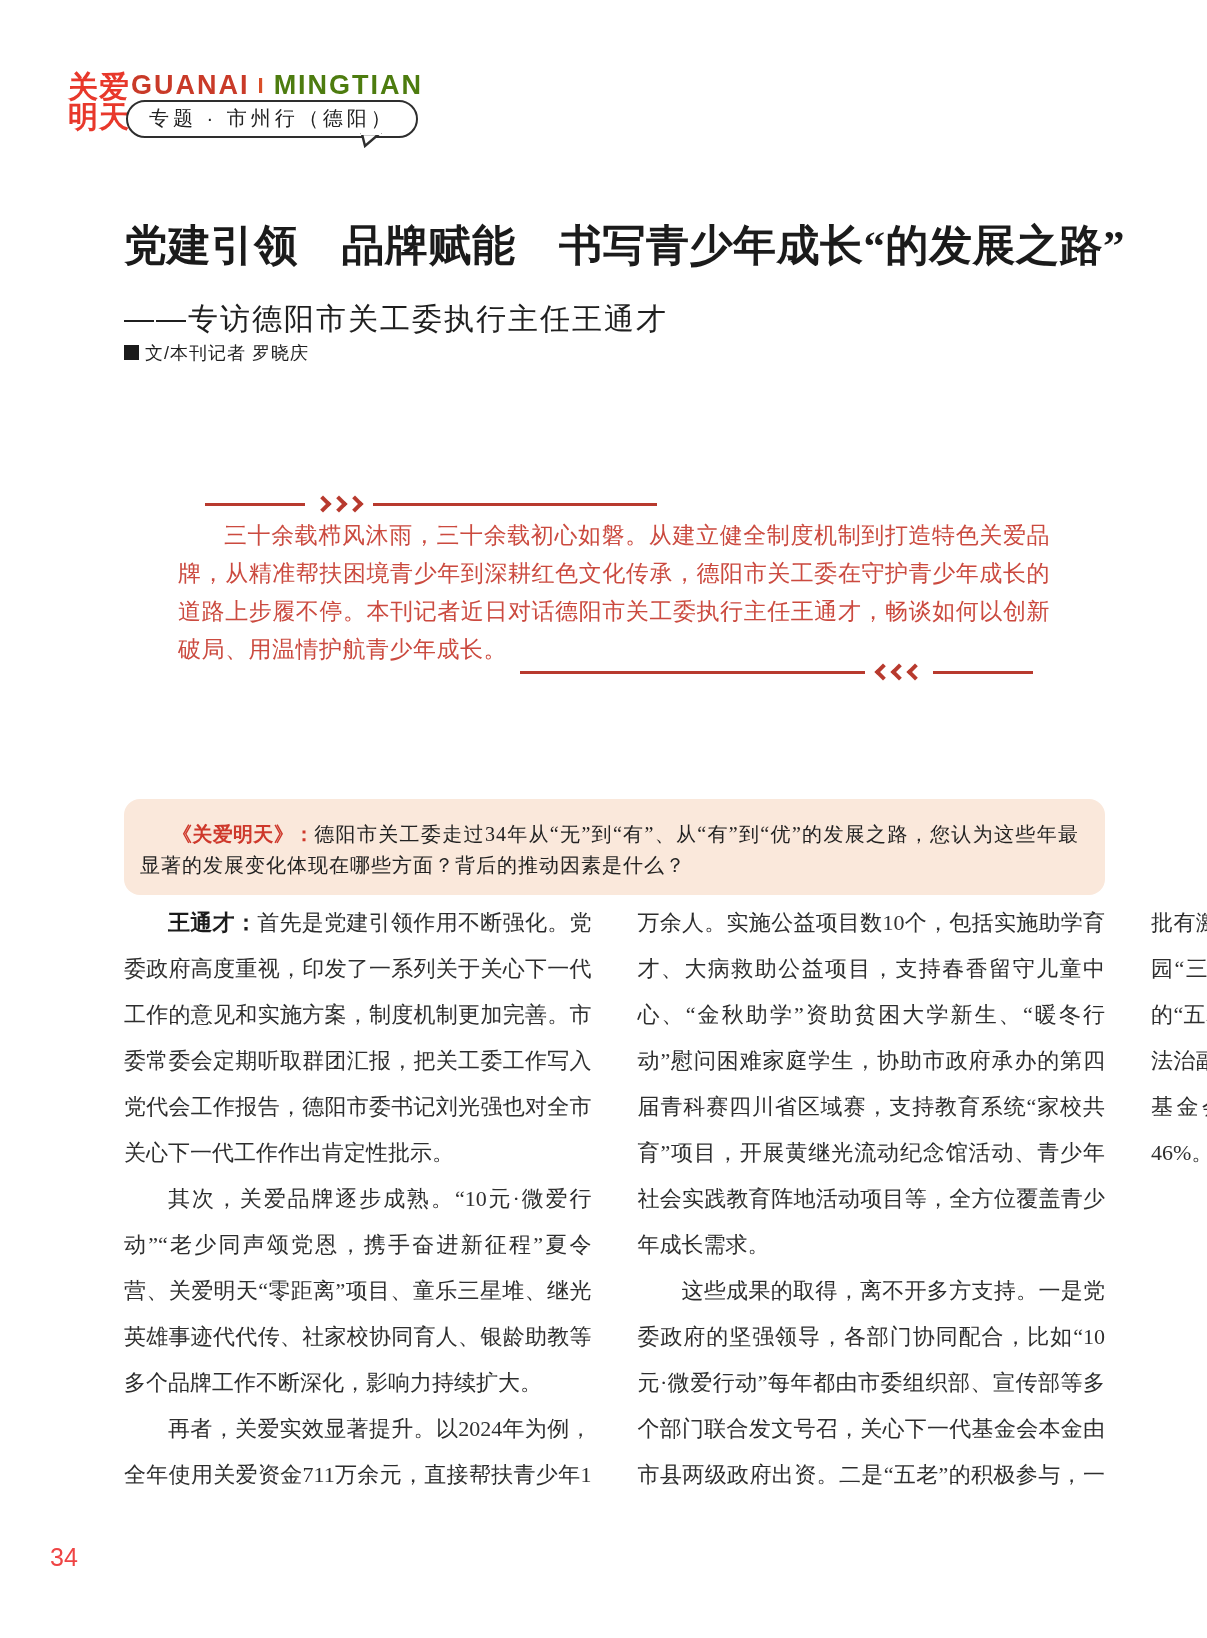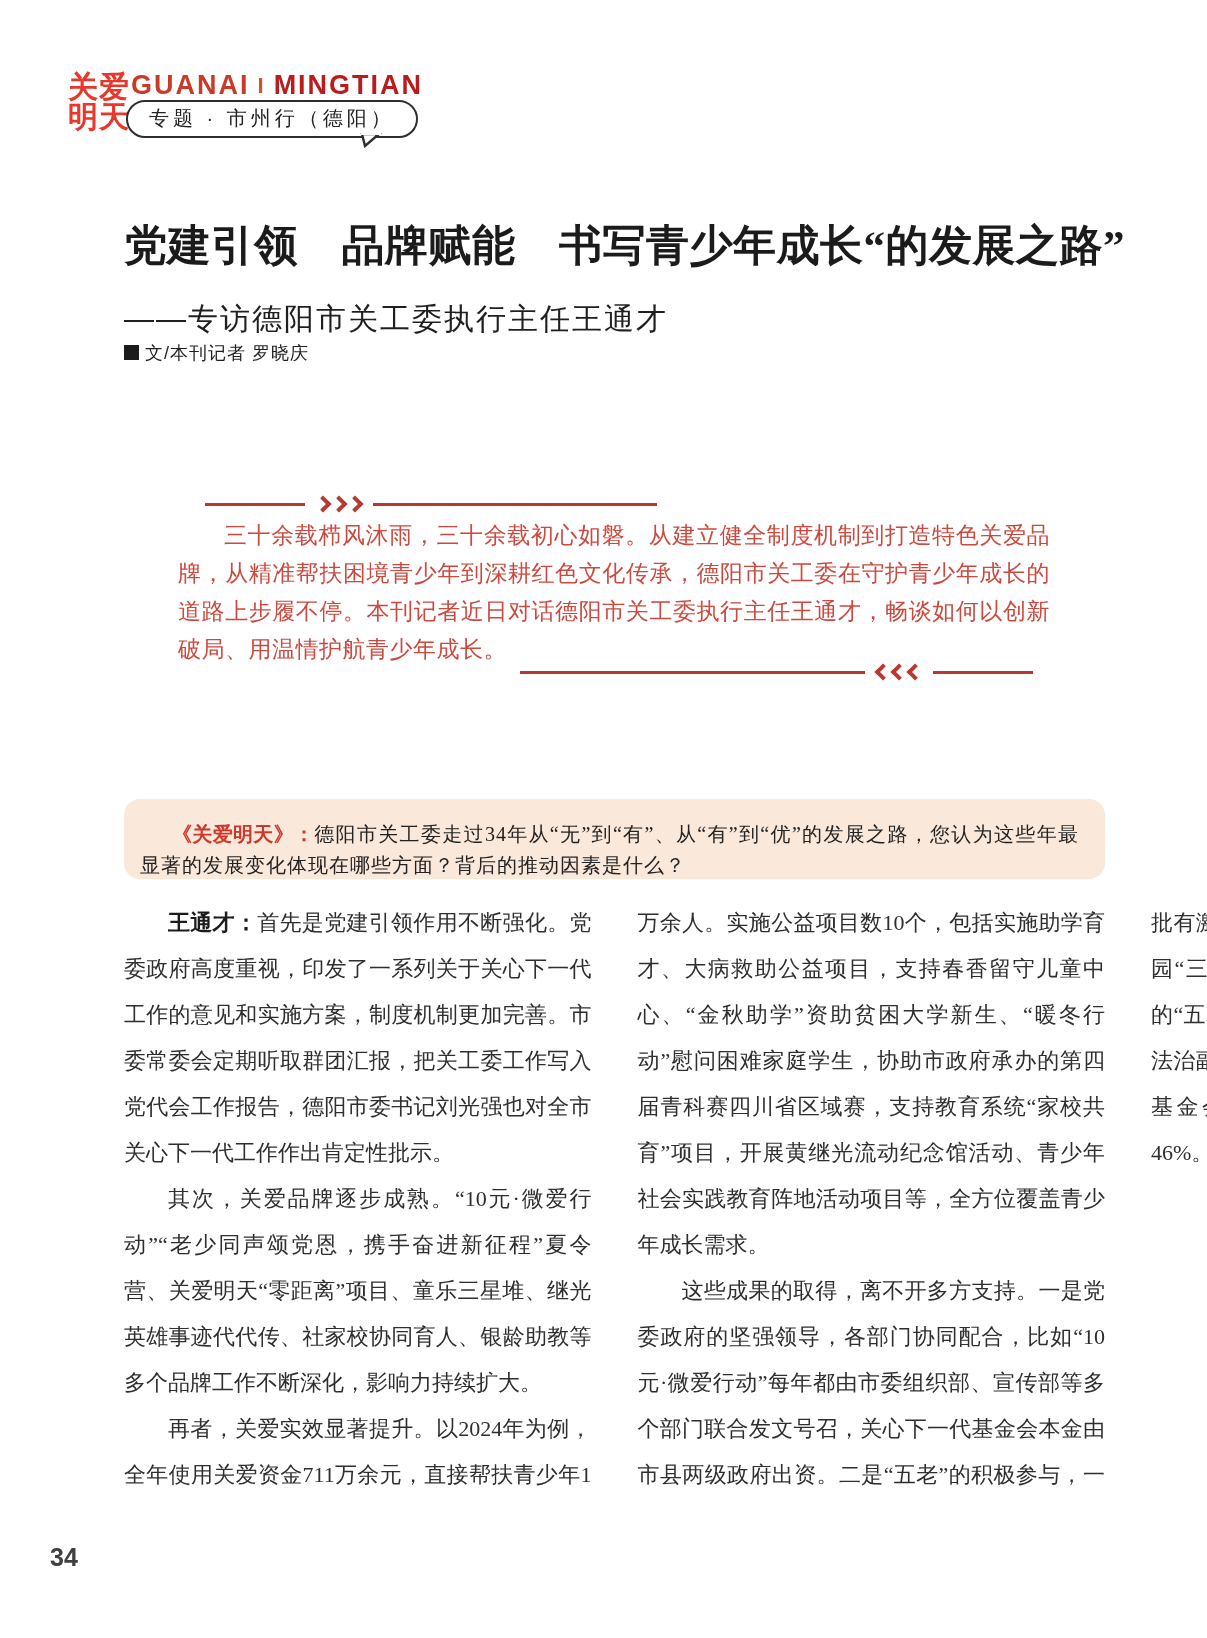--- a/index.html
+++ b/index.html
@@ -30,21 +30,21 @@
     text-align:center;
   }
   .wordmark{
     position:absolute;left:131px;top:70px;
     font-family:"Liberation Sans", sans-serif;
     font-weight:700;font-size:27px;letter-spacing:2px;
     white-space:nowrap;
   }
   .wordmark .wm-left{color:#C93A28;}
   .wordmark .wm-sep{color:#DA4E28;font-size:22px;margin:0 8px;vertical-align:1px;}
-  .wordmark .wm-right{color:#b91c1c;}
+  .wordmark .wm-right{color:#4d7c0f;}
   .tab-bubble{
     position:absolute;left:126px;top:100px;
     display:inline-block;
     border:2.5px solid #2e2e2e;border-radius:999px;
     padding:3px 21px 4px;
     font-family:"Liberation Sans", sans-serif;
     font-size:20px;letter-spacing:4px;color:#222;
     background:#fff;white-space:nowrap;
   }
   .bubble-tail{position:absolute;right:34px;bottom:-12px;}
@@ -91,21 +91,21 @@
   
   .intro{
     position:absolute;left:178px;top:516px;width:872px;
     font-family:Liberation Sans, sans-serif;
     font-size:23px;line-height:38px;color:var(--intro-red);
     text-align:justify;text-indent:2em;letter-spacing:0.5px;
     font-weight:500;
   }
   
   .question-box{
-    position:absolute;left:124px;top:799px;width:981px;height:80px;
+    position:absolute;left:124px;top:799px;width:981px;height:96px;
     background:var(--q-bg);border-radius:16px;
     padding:20px 26px 0 16px;
   }
   .question-text{
     font-family:"Liberation Serif", serif;
     font-size:20px;line-height:31px;color:#222;
     text-align:justify;text-indent:1.6em;letter-spacing:1px;
   }
   .q-label{color:var(--q-label);font-weight:700;letter-spacing:0;}
   
@@ -119,21 +119,21 @@
     text-align:justify;text-indent:2em;
   }
   .speaker{
     font-family:"Liberation Sans", sans-serif;
     font-weight:700;color:#1b1b1b;
   }
   
   .page-number{
     position:absolute;left:50px;top:1543px;
     font-family:"Liberation Sans", sans-serif;
-    font-weight:700;font-size:25px;color:#404040;
+    font-weight:400;font-size:25px;color:#ef4444;
   }
 </style>
 </head>
 <body>
 
 <div class="page">
 
   <div class="logo-block">
     <div>关爱</div>
     <div>明天</div>

